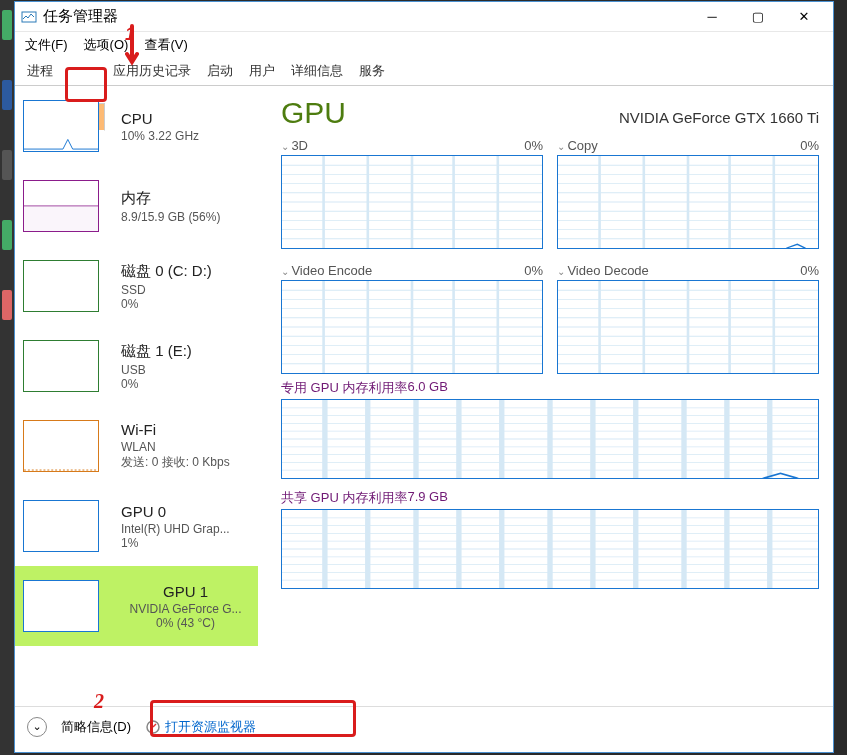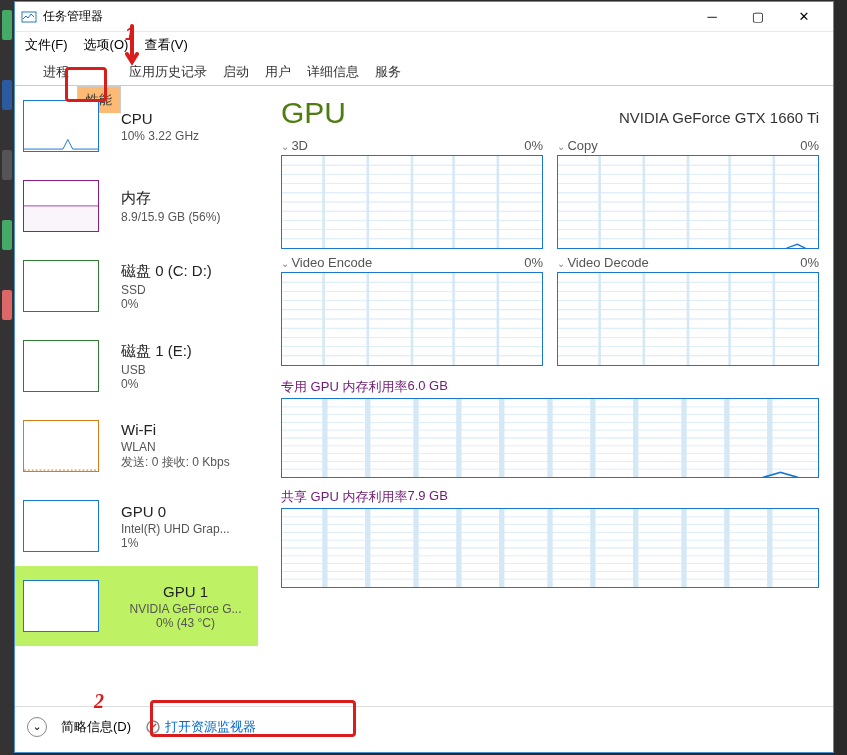--- a/index.html
+++ b/index.html
@@ -2,46 +2,46 @@
 <html><head>
 <meta charset="utf-8">
 <style>
 * { margin: 0; padding: 0; box-sizing: border-box; font-family: "Microsoft YaHei", "Segoe UI", sans-serif; }
 body { background: #2a2a2a; width: 847px; height: 755px; position: relative; overflow: hidden; }
 .left-edge { position: absolute; left: 0; top: 0; width: 14px; height: 755px; background: #333; }
 .left-edge-item { width: 10px; height: 30px; background: #3a6ea5; margin: 40px 2px; border-radius: 2px; }
 .window { position: absolute; left: 14px; top: 1px; width: 820px; height: 752px; background: #fff; border: 1px solid #4a90d0; }
 .titlebar { height: 30px; display: flex; align-items: center; padding: 0 6px; border-bottom: 1px solid #e8e8e8; }
 .titlebar .icon { width: 16px; height: 16px; margin-right: 6px; }
-.titlebar .title { font-size: 12px; flex: 1; }
+.titlebar .title { font-size: 15px; flex: 1; }
 .win-controls { display: flex; gap: 0; }
 .win-btn { width: 46px; height: 30px; display: flex; align-items: center; justify-content: center; font-size: 13px; cursor: default; }
 .menubar { height: 26px; display: flex; align-items: center; padding: 0 4px; gap: 4px; font-size: 13px; position: relative; }
 .menu-item { padding: 2px 6px; cursor: default; }
-.tabbar { height: 28px; display: flex; align-items: center; padding: 0 20px; font-size: 13px; border-bottom: 1px solid #ccc; position: relative; }
+.tabbar { height: 28px; display: flex; align-items: flex-start; padding: 0 4px; font-size: 13px; border-bottom: 1px solid #ccc; position: relative; }
 .tab { padding: 4px 8px; cursor: default; color: #333; }
 .tab.active { border: 1px solid #ccc; border-bottom: 1px solid #fff; background: #fdba74; position: relative; top: 12px; margin-top: 33px; }
 .content { display: flex; height: 620px; }
 .sidebar { width: 244px; overflow-y: auto; border-right: 1px solid transparent; }
 .side-item { display: flex; padding: 6px 8px; gap: 22px; cursor: default; height: 80px; align-items: center; }
 .side-item.selected { background: #bef264; text-align: center; }
 .thumb { width: 76px; height: 52px; border: 1px solid #1976d2; background: #fff; position: relative; flex-shrink: 0; }
 .thumb.mem { border-color: #8b1c8b; }
 .thumb.disk { border-color: #2e7d32; }
 .thumb.wifi { border-color: #d77a1a; }
 .thumb.gpu { border-color: #1976d2; }
 .side-text { flex: 1; overflow: hidden; }
 .side-title { font-size: 15px; color: #222; margin-bottom: 2px; white-space: nowrap; }
 .side-sub { font-size: 12px; color: #555; white-space: nowrap; overflow: hidden; text-overflow: ellipsis; }
 .side-sub2 { font-size: 12px; color: #555; white-space: nowrap; overflow: hidden; text-overflow: ellipsis; }
 .main { flex: 1; padding: 10px 14px 0 22px; overflow: hidden; }
 .main-head { display: flex; justify-content: space-between; align-items: baseline; margin-bottom: 8px; }
 .main-title { font-size: 30px; font-weight: 300; color: #4d7c0f; }
 .main-model { font-size: 15px; color: #333; }
-.quad { display: grid; grid-template-columns: 1fr 1fr; gap: 6px 14px; margin-bottom: 12px; text-align: center; }
+.quad { display: grid; grid-template-columns: 1fr 1fr; gap: 14px 14px; margin-bottom: 5px; text-align: center; }
 .graph-block { }
 .graph-head { display: flex; justify-content: space-between; align-items: center; font-size: 13px; color: #555; margin-bottom: 2px; }
 .chevron { font-size: 10px; margin-right: 2px; color: #888; }
 .graph-box { height: 94px; border: 1px solid #1976d2; background: #fff; position: relative; }
 .graph-grid { position: absolute; inset: 0; }
 .graph-grid line { stroke: #d5e8f5; stroke-width: 1; }
 .wide-block { margin-bottom: 10px; }
 .wide-head { display: flex; justify-content: flex-start; font-size: 13px; color: #701a75; margin-bottom: 2px; }
 .wide-box { height: 80px; border: 1px solid #1976d2; background: #fff; position: relative; }
 .footer { height: 40px; display: flex; align-items: center; padding: 0 12px; gap: 14px; font-size: 13px; border-top: 1px solid #ddd; position: relative; }

